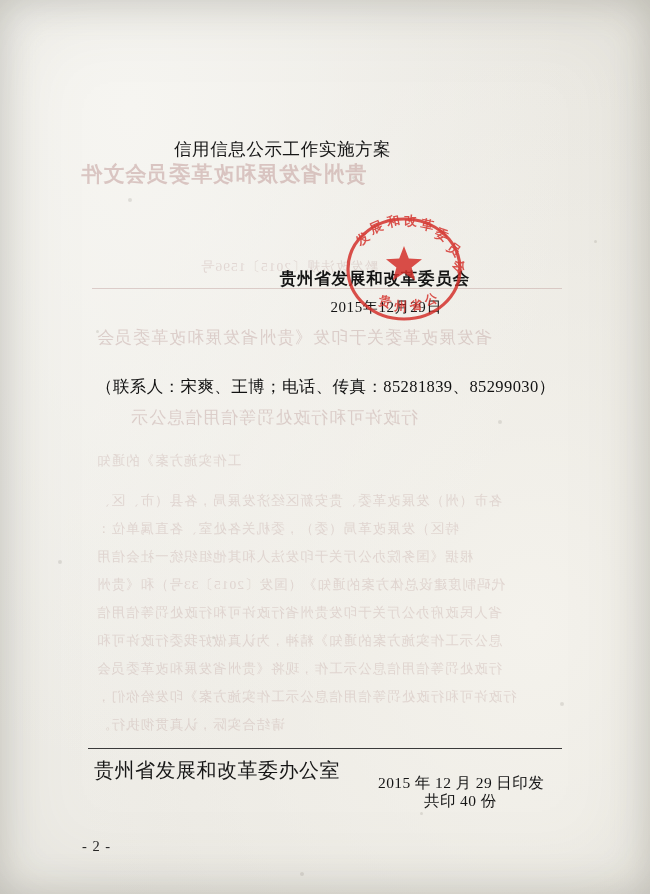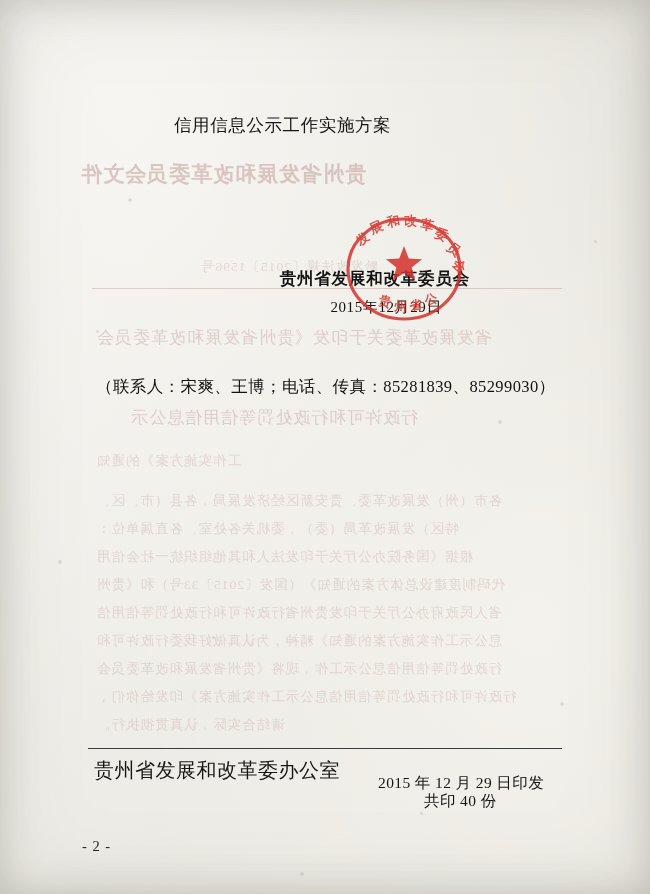--- a/index.html
+++ b/index.html
@@ -64,20 +64,21 @@
     left: 118px;
     top: 108px;
     width: 430px;
     font-size: 17.5px;
     line-height: 34px;
     letter-spacing: 0.6px;
     color: #161616;
   }
   .attach-line2 {
     padding-left: 56px;
+    margin-top: 24px;
   }
 
   .issuer {
     position: absolute;
     right: 180px;
     top: 268px;
     font-size: 16.5px;
     letter-spacing: 0.8px;
     white-space: nowrap;
     color: #141414;

